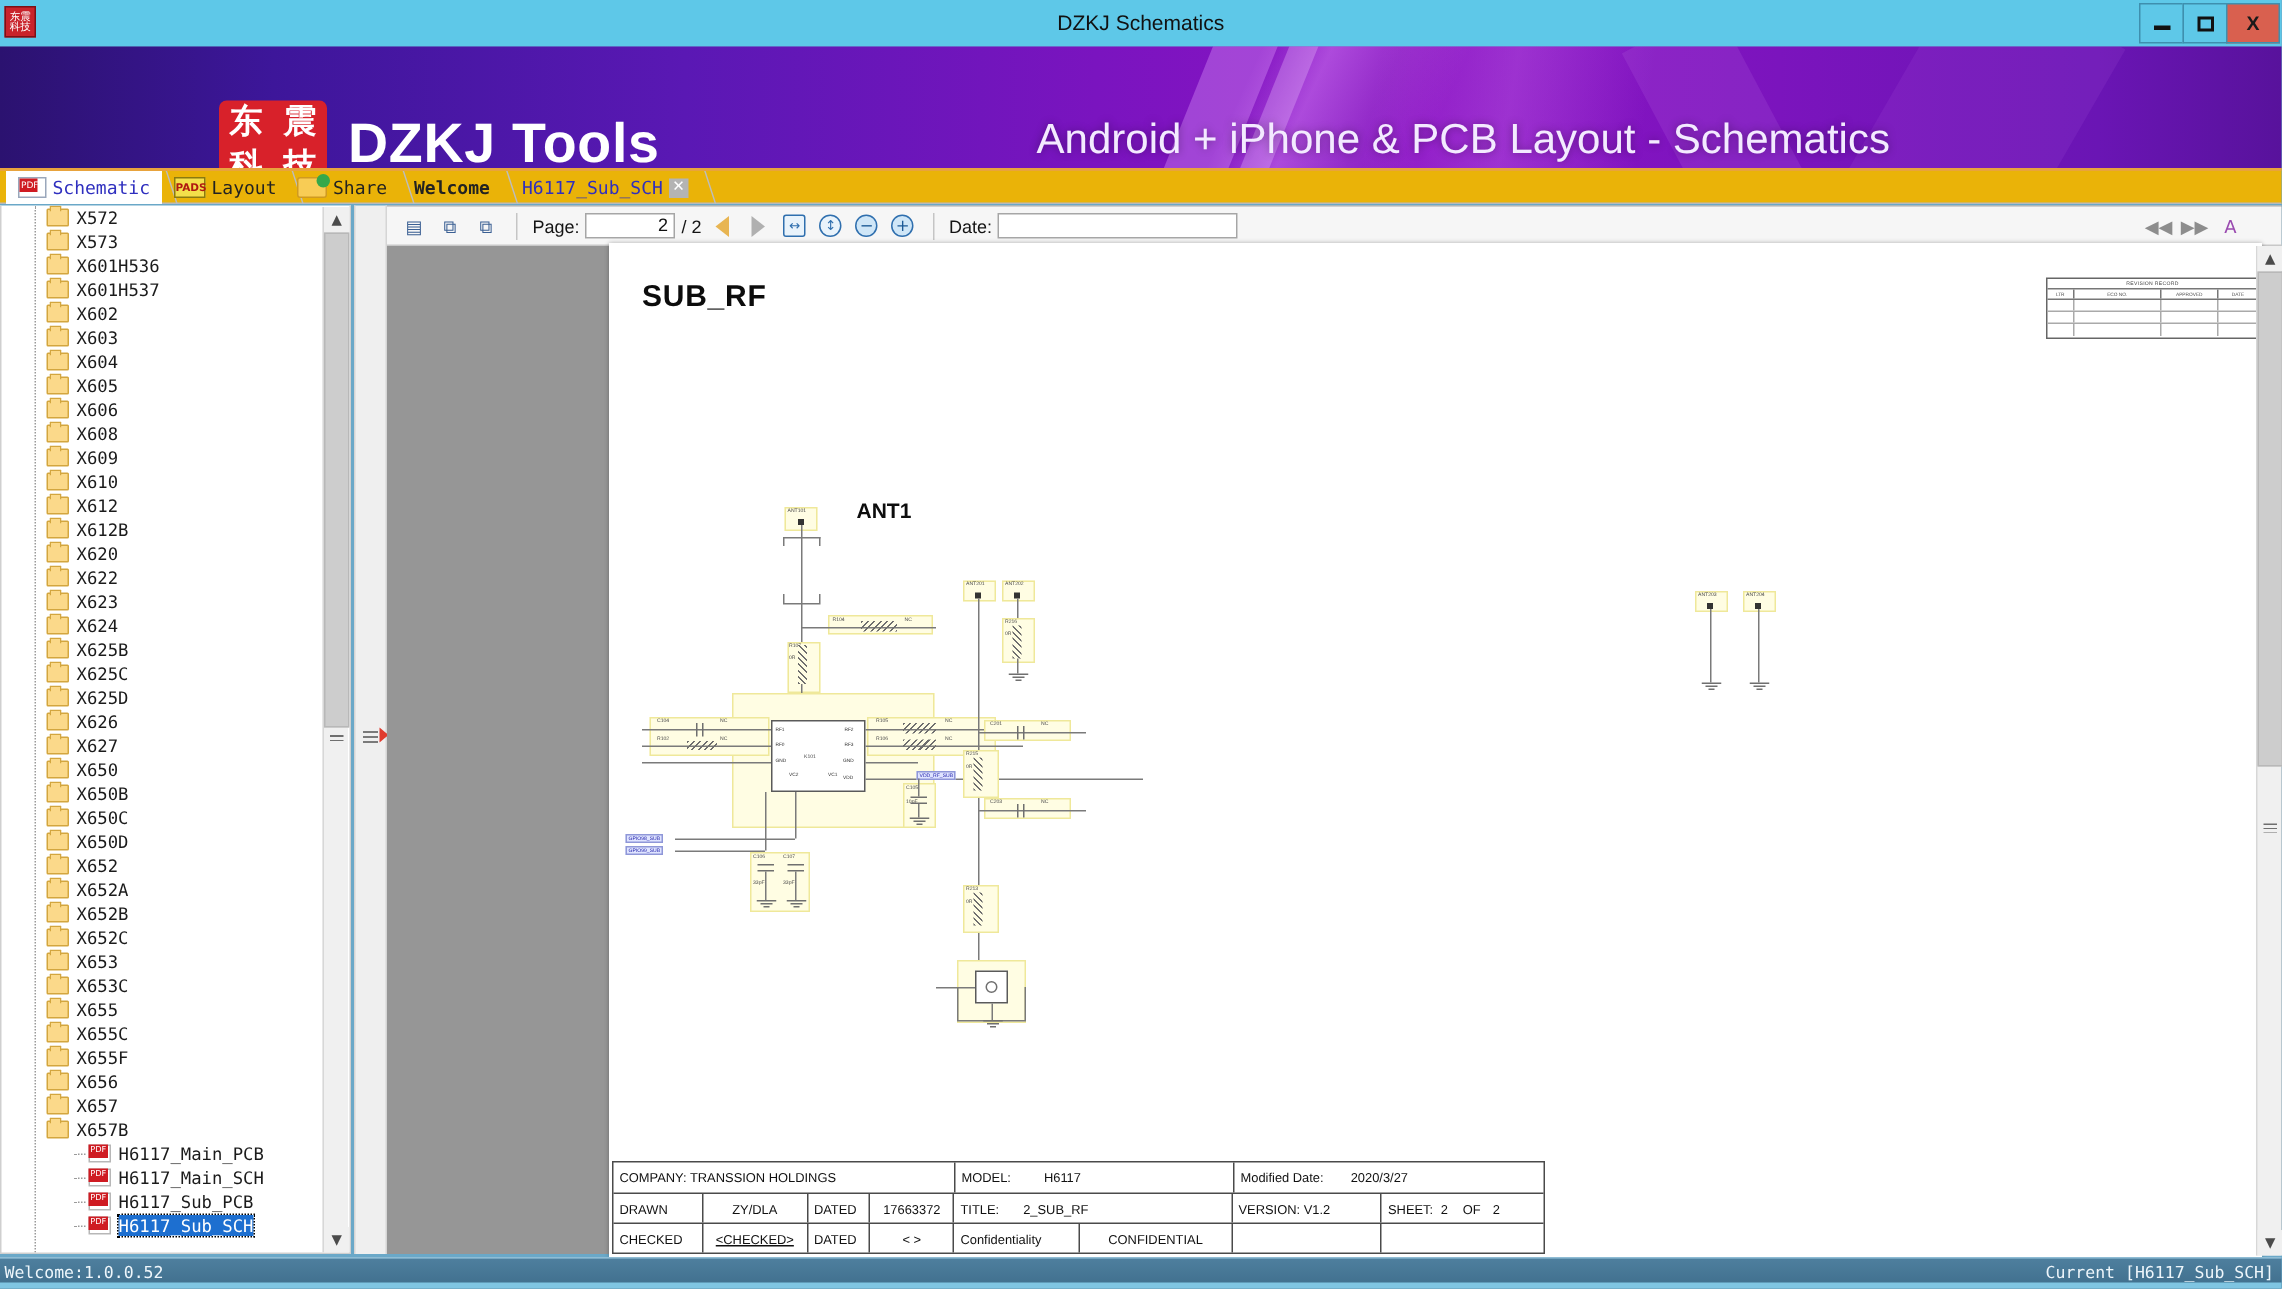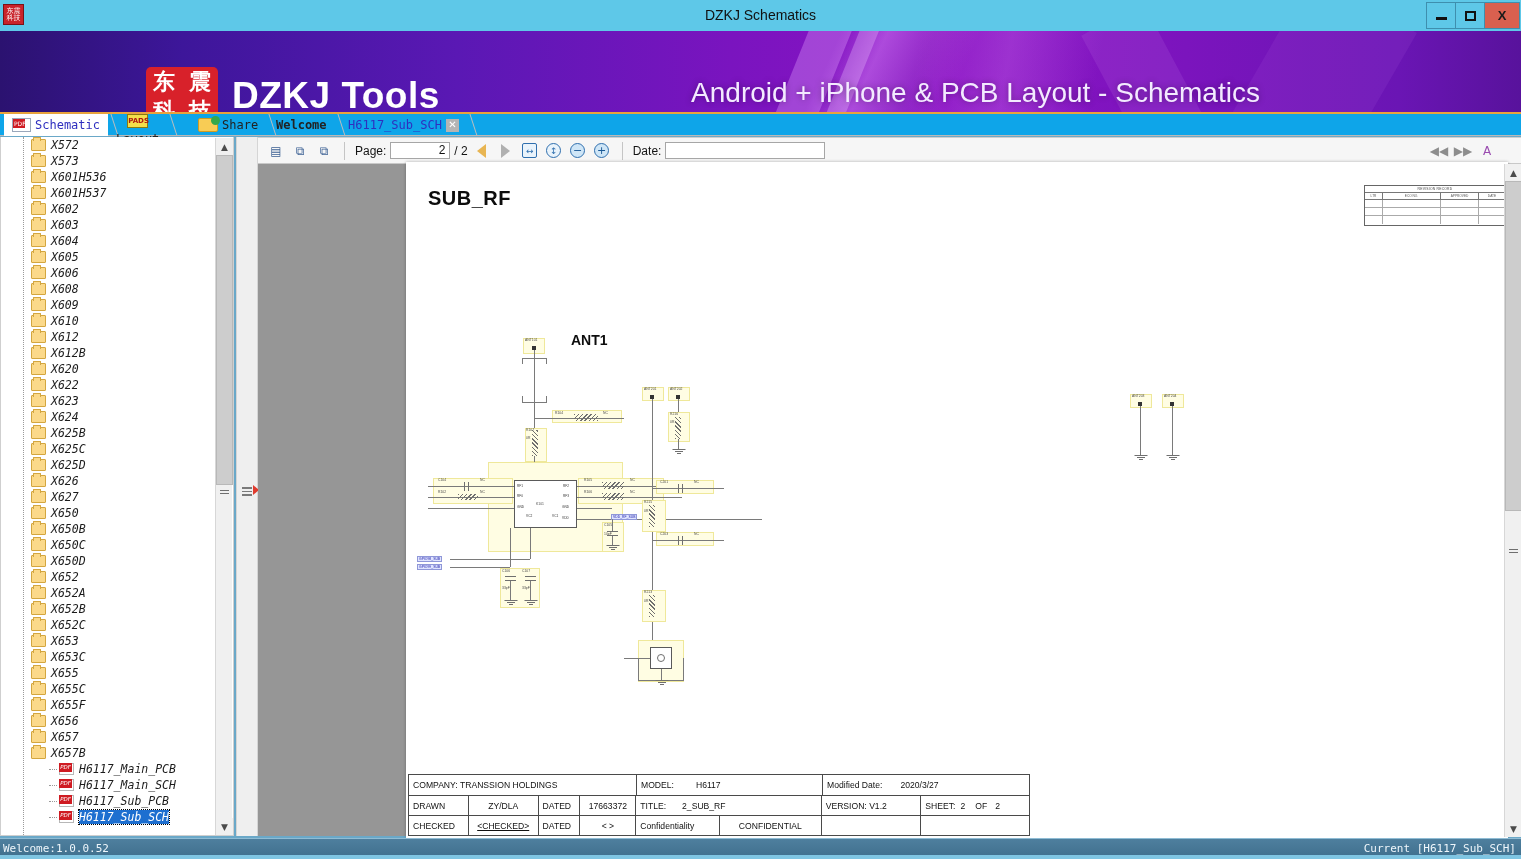--- a/index.html
+++ b/index.html
@@ -62,21 +62,21 @@
     padding-left:430px;
   }
   .banner .streak{
     position:absolute; top:-20px; width:40px; height:140px;
     background:rgba(226,160,255,.35); transform:rotate(22deg);
   }
 
   
   .tabstrip{
     position:absolute; left:0; top:112px; width:1521px; height:24px;
-    background:#0ea5e9; border-bottom:1px solid #b9b9b9;
+    background:#eab308; border-bottom:1px solid #b9b9b9;
   }
   .tabstrip .accentline{
     position:absolute; left:0; top:0; width:1521px; height:2px; background:#e8a33d;
   }
   .tab{
     position:absolute; top:2px; height:22px; display:flex; align-items:center;
     gap:4px; padding:0 8px; color:#2f2fbf;
     font-family:"DejaVu Sans Mono", monospace; font-size:12px; cursor:pointer;
     background:#ffffff;
   }
@@ -352,21 +352,21 @@
 
 <div class="tabstrip">
   <div class="accentline"></div>
 
   <div class="tab" style="left:4px;">
     <span class="pdf-ico"></span>
     <span>Schematic</span>
     <span class="tabslash"></span>
   </div>
 
-  <div class="tab plain" style="left:108px;flex-direction:column;">
+  <div class="tab plain" style="left:108px;">
     <span class="pads-ico">PADS</span>
     <span>Layout</span>
     <span class="tabslash"></span>
   </div>
 
   <div class="tab plain" style="left:190px;">
     <span class="fold"></span>
     <span>Share</span>
     <span class="tabslash"></span>
   </div>
@@ -378,21 +378,21 @@
 
   <div class="tab" style="left:340px; background:transparent; color:#2f2fbf;">
     <span>H6117_Sub_SCH</span>
     <span class="tab-close">✕</span>
     <span class="tabslash"></span>
   </div>
 </div>
 
 <div class="treepanel">
   <div class="dotline"></div>
-  <div id="tree-rows" style="position: absolute; left: 0px; width: 216px; top: 0px; font-style: italic;">
+  <div id="tree-rows" style="position: absolute; left: 0px; width: 216px; top: 0px;">
       <div class="treerow">
         <span class="exp">+</span>
         <span class="fi"></span>
         <span class="lbl">X572</span>
       </div>
       <div class="treerow">
         <span class="exp">+</span>
         <span class="fi"></span>
         <span class="lbl">X573</span>
       </div>

